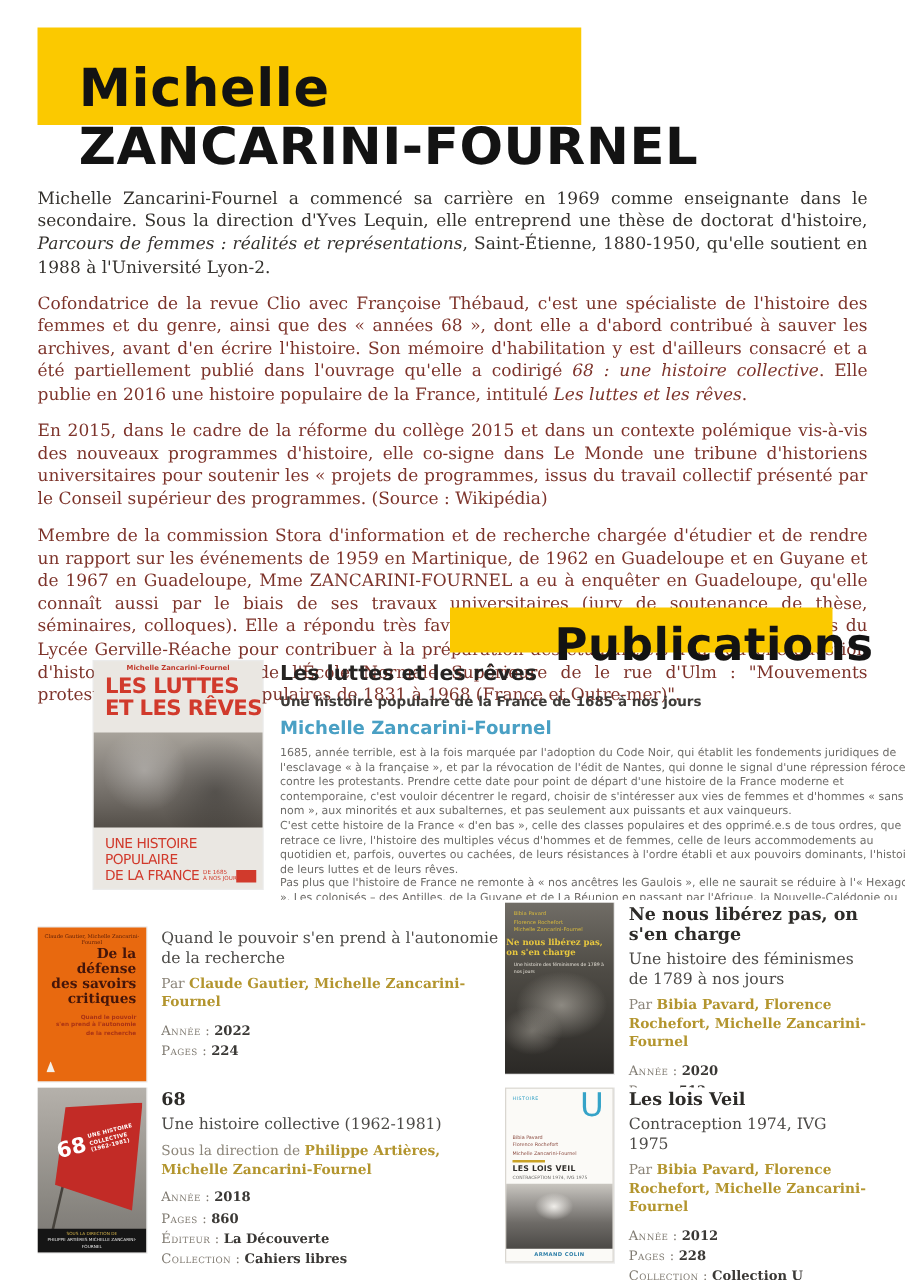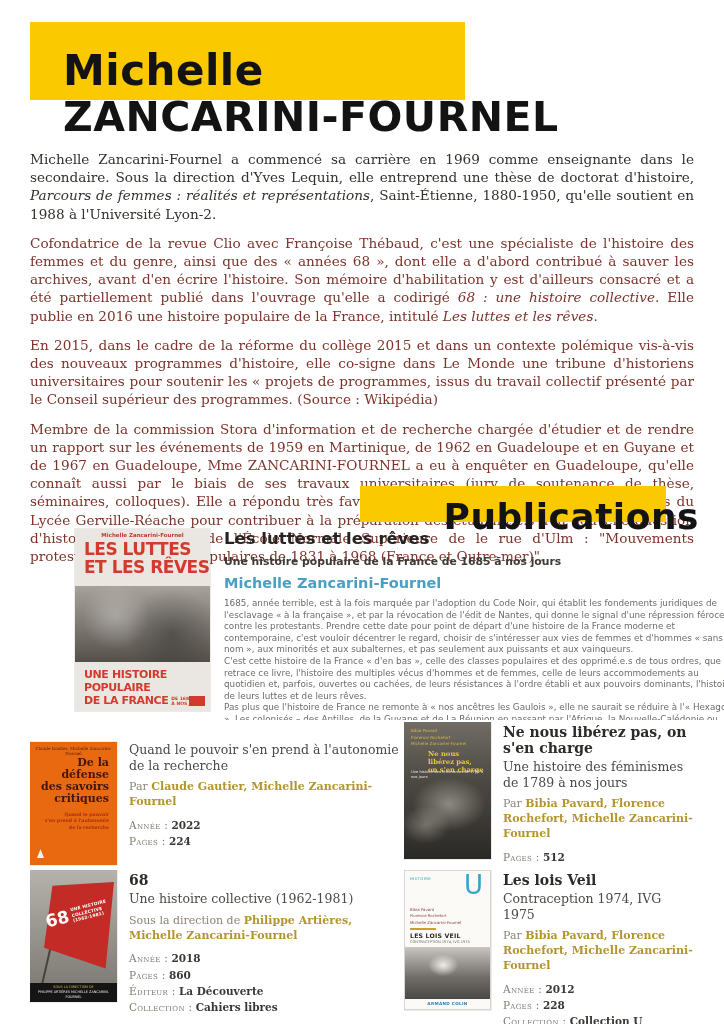--- a/index.html
+++ b/index.html
@@ -34,41 +34,41 @@
   .cover{flex-shrink:0;position:relative;box-shadow:0 0 0 1px rgba(0,0,0,.08);cursor:pointer;}
 
   
   .c-luttes{width:135px;height:182px;background:#eae7e2;}
   .c1-top{position:absolute;top:3px;left:0;right:0;text-align:center;font:600 5.5px "DejaVu Sans", sans-serif;color:#c0392b;}
   .c1-title{position:absolute;top:12px;left:9px;font:bold 17px/1.05 "DejaVu Sans", sans-serif;color:#d13a2c;letter-spacing:-.5px;}
   .c1-photo{position:absolute;top:57px;left:0;right:0;height:76px;background:
       radial-gradient(circle at 30% 40%, rgba(255,255,255,.28), transparent 32%),
       radial-gradient(circle at 72% 62%, rgba(0,0,0,.28), transparent 42%),
       linear-gradient(180deg,#a7a29a 0%,#8b8680 35%,#6f6a64 70%,#544f49 100%);}
-  .c1-bottom{position:absolute;top:139px;left:9px;right:5px;color:#d13a2c;font-family:"DejaVu Sans", sans-serif;font-weight:bold;}
+  .c1-bottom{position:absolute;top:139px;left:9px;right:5px;color:#d13a2c;font-family:"DejaVu Sans", sans-serif;font-weight:normal;}
   .c1-b1{font-size:11px;letter-spacing:-.4px;}
   .c1-brow{font-size:11px;letter-spacing:-.4px;display:flex;align-items:flex-end;gap:3px;}
   .c1-small{font-size:4.5px;line-height:1.15;letter-spacing:0;padding-bottom:1px;}
   .c1-logo{position:absolute;right:5px;bottom:5px;width:16px;height:10px;background:#d13a2c;}
 
   
   .c-defense{width:87px;height:123px;background:#e8690f;}
   .c2-auth{position:absolute;top:4px;left:3px;right:3px;text-align:center;font:500 4.2px "DejaVu Serif", serif;color:#5b1d08;}
   .c2-title{position:absolute;top:15px;right:8px;text-align:right;font:bold 11px/1.1 "DejaVu Serif", serif;color:#44150a;}
   .c2-sub{position:absolute;top:70px;right:8px;text-align:right;font:bold 4.6px/1.4 "DejaVu Sans", sans-serif;color:#a93315;}
   .c2-logo{position:absolute;left:7px;bottom:7px;width:7px;height:9px;background:#f5f0e8;
            clip-path:polygon(50% 0,100% 100%,0 100%);}
 
   
   .c-liberez{width:87px;height:137px;background:
       radial-gradient(ellipse 60% 28% at 52% 60%, rgba(215,210,200,.5), transparent 70%),
       radial-gradient(ellipse 40% 20% at 25% 75%, rgba(190,185,175,.45), transparent 70%),
       linear-gradient(180deg,#716d66 0%,#4e4b45 40%,#2b2926 100%);}
   .c3-auth{position:absolute;top:6px;left:7px;font:500 4.2px/1.6 "DejaVu Sans", sans-serif;color:#d8b93c;}
-  .c3-title{position:absolute;top:28px;left:24px;right:4px;font:bold 6.8px/1.2 "DejaVu Serif", serif;color:#e9c83e;}
+  .c3-title{position:absolute;top:28px;left:1px;right:4px;font:bold 6.8px/1.2 "DejaVu Serif", serif;color:#e9c83e;}
   .c3-sub{position:absolute;top:48px;left:7px;right:4px;font:400 3.7px/1.35 "DejaVu Sans", sans-serif;color:#e8e4da;}
 
   
   .c-68{width:87px;height:132px;background:linear-gradient(180deg,#b5b1ab 0%,#a39f99 30%,#8d8a84 65%,#787571 100%);overflow:hidden;}
   .c4-pole{position:absolute;left:22px;top:16px;width:2px;height:102px;background:#46423c;transform:rotate(13deg);}
   .c4-flag{position:absolute;left:14px;top:12px;width:70px;height:94px;background:#c22b26;
            clip-path:polygon(12% 4%,100% 0,88% 92%,0 70%);}
   .c4-inner{position:absolute;left:15px;top:36px;transform:rotate(-14deg);display:flex;gap:3px;align-items:center;color:#fff;}
   .c4-num{font:bold 17px/1 "DejaVu Sans", sans-serif;}
   .c4-lines{font:bold 4.3px/1.3 "DejaVu Sans", sans-serif;letter-spacing:.2px;}
@@ -201,20 +201,21 @@
         <div class="c3-sub">Une histoire des féminismes de 1789 à nos jours</div>
       </div>
       <div class="bk-info">
         <div class="bk-title">Ne nous libérez pas, on s'en charge</div>
         <div class="bk-sub">Une histoire des féminismes de 1789 à nos jours</div>
         <div class="bk-by">
           <span>Par</span>
           <span class="by-authors">Bibia Pavard, Florence Rochefort, Michelle Zancarini-Fournel</span>
         </div>
         <div class="bk-meta">
+          <div class="meta-row"><span class="meta-label">Année :</span> <span class="meta-value">2020</span></div>
           <div class="meta-row"><span class="meta-label">Pages :</span> <span class="meta-value">512</span></div>
 
         </div>
       </div>
     </div>
 
     <div class="entry">
       <div class="cover c-68">
         <div class="c4-pole"></div>
         <div class="c4-flag"></div>

